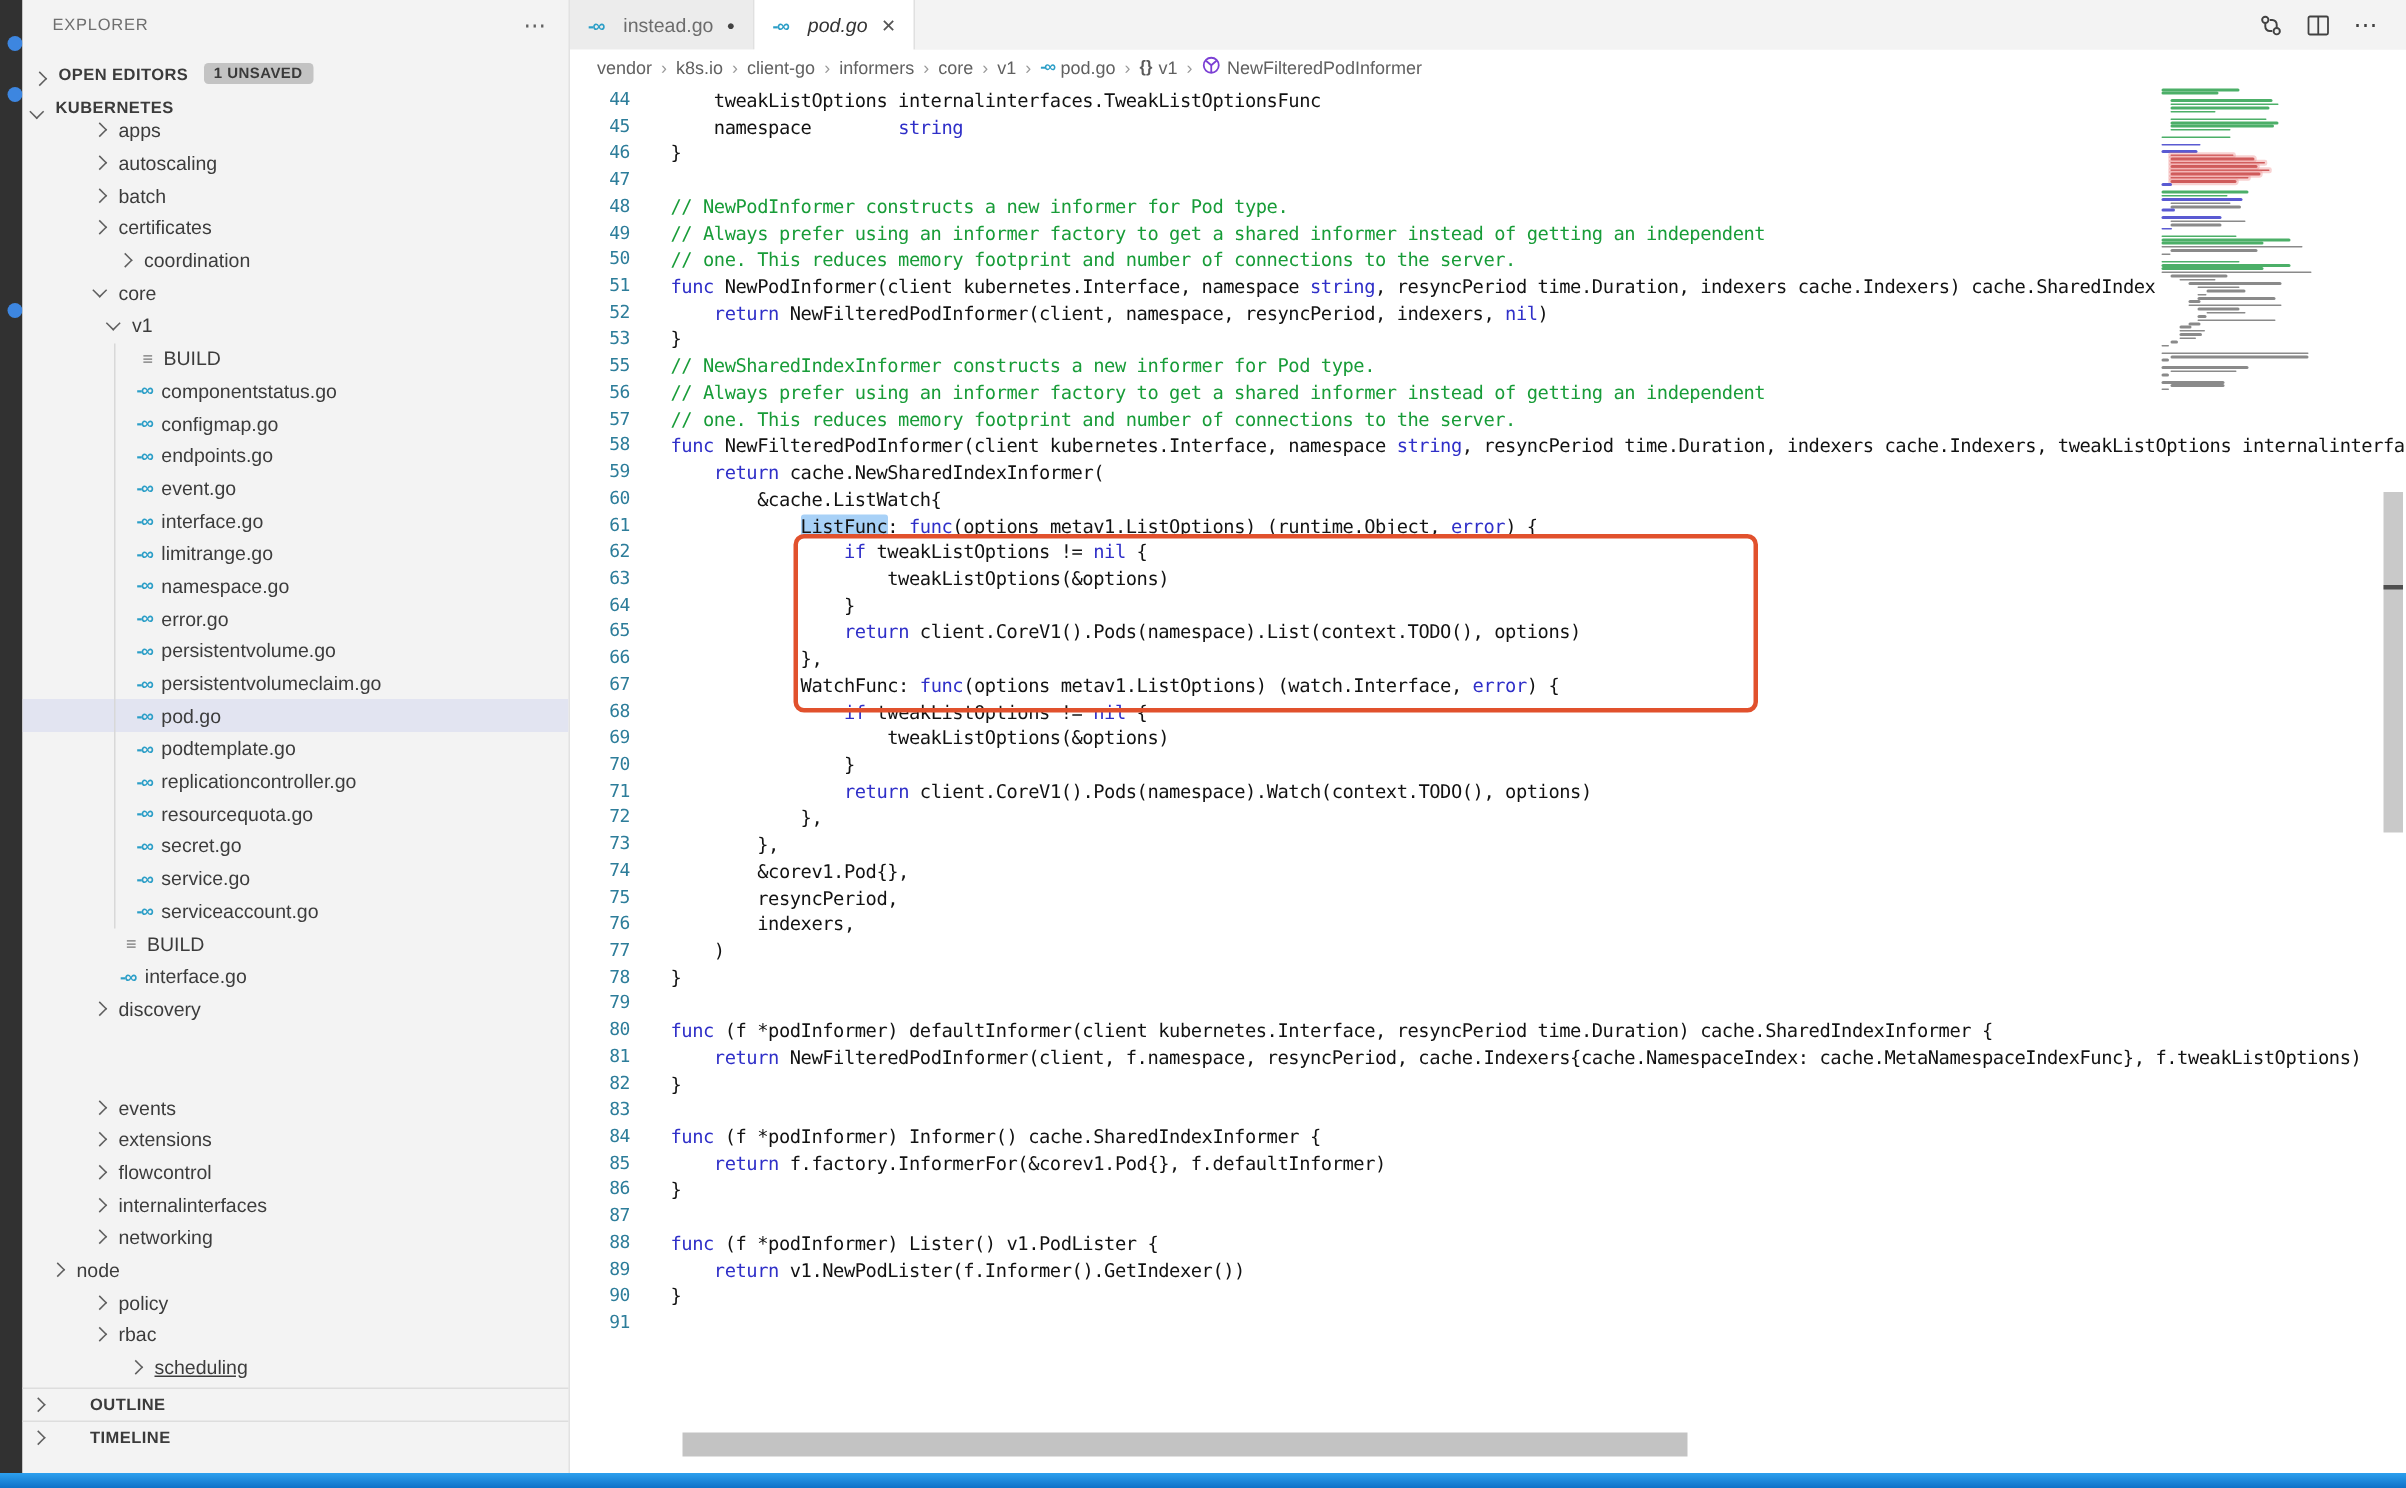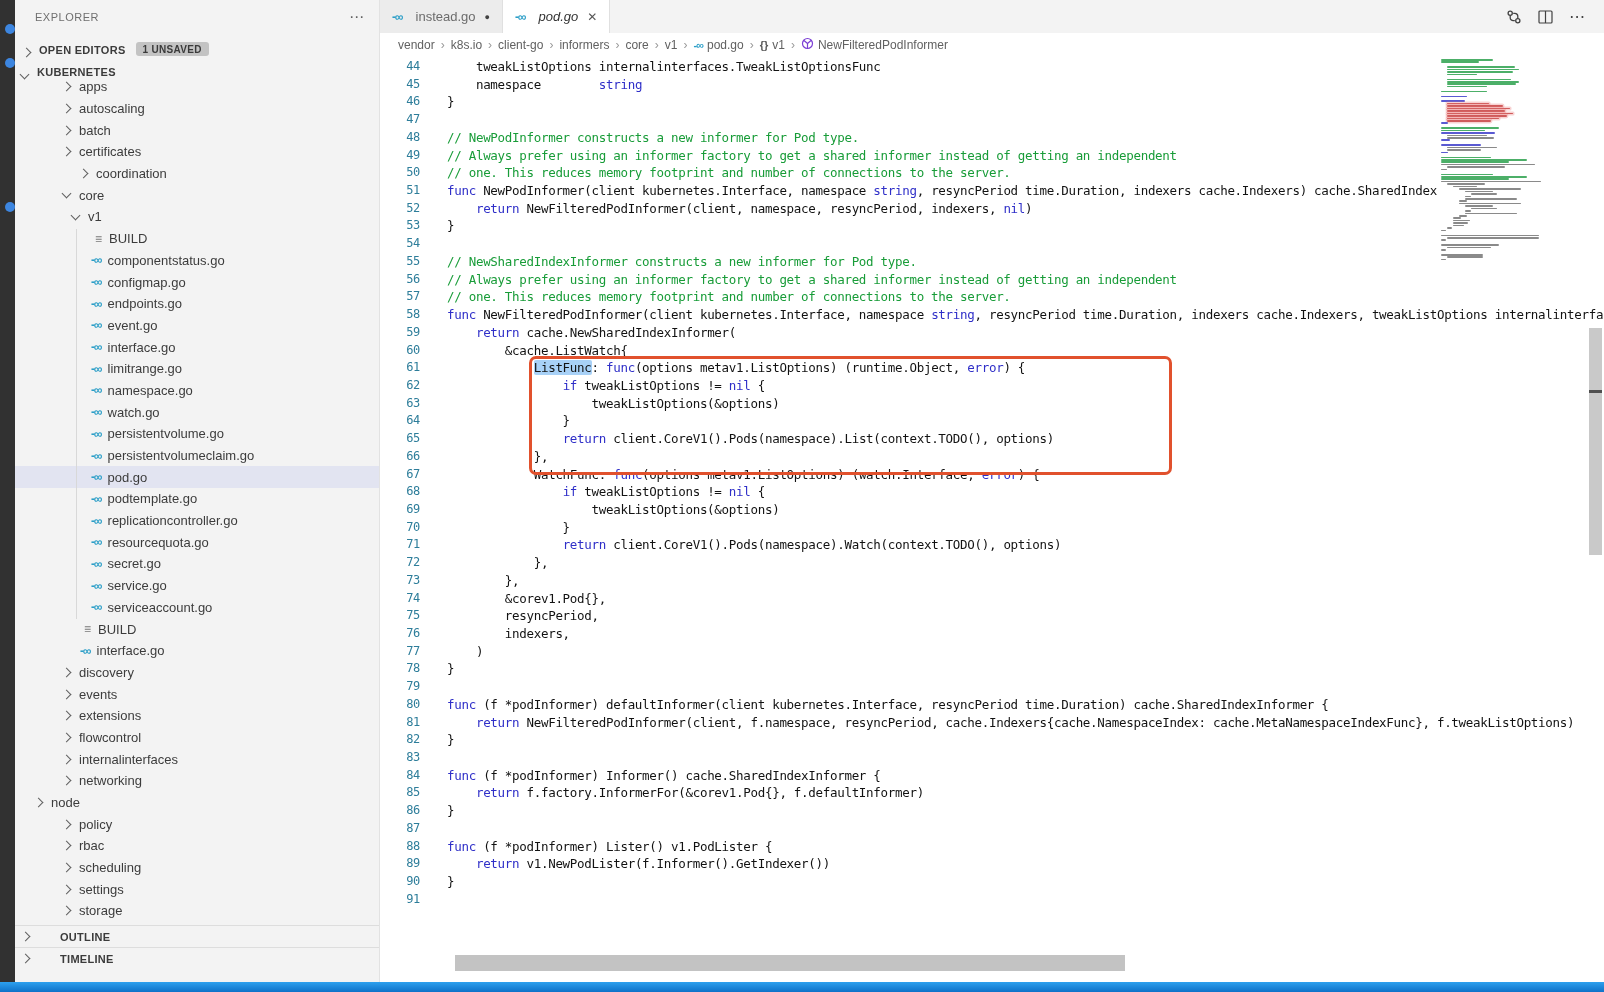--- a/index.html
+++ b/index.html
@@ -168,21 +168,21 @@
         <div class="tree-row" style="padding-left: 76px;">
           <span class="go-icon">-∞</span>
           <span class="tree-label">limitrange.go</span>
         </div>
         <div class="tree-row" style="padding-left: 76px;">
           <span class="go-icon">-∞</span>
           <span class="tree-label">namespace.go</span>
         </div>
         <div class="tree-row" style="padding-left: 76px;">
           <span class="go-icon">-∞</span>
-          <span class="tree-label">watch.go</span>
+          <span class="tree-label">error.go</span>
         </div>
         <div class="tree-row" style="padding-left: 76px;">
           <span class="go-icon">-∞</span>
           <span class="tree-label">persistentvolume.go</span>
         </div>
         <div class="tree-row" style="padding-left: 76px;">
           <span class="go-icon">-∞</span>
           <span class="tree-label">persistentvolumeclaim.go</span>
         </div>
         <div class="tree-row sel" style="padding-left: 76px;">
@@ -218,21 +218,21 @@
           <span class="tree-label">BUILD</span>
         </div>
         <div class="tree-row" style="padding-left: 65px;">
           <span class="go-icon">-∞</span>
           <span class="tree-label">interface.go</span>
         </div>
         <div class="tree-row" style="padding-left: 48px;">
           <i class="chev"></i>
           <span class="tree-label">discovery</span>
         </div>
-        <div class="tree-row" style="padding-left: 48px;">
+        <div class="tree-row" style="padding-left: 48px; margin-top: 44px;">
           <i class="chev"></i>
           <span class="tree-label">events</span>
         </div>
         <div class="tree-row" style="padding-left: 48px;">
           <i class="chev"></i>
           <span class="tree-label">extensions</span>
         </div>
         <div class="tree-row" style="padding-left: 48px;">
           <i class="chev"></i>
           <span class="tree-label">flowcontrol</span>
@@ -250,21 +250,21 @@
           <span class="tree-label">node</span>
         </div>
         <div class="tree-row" style="padding-left: 48px; text-align: center;">
           <i class="chev"></i>
           <span class="tree-label">policy</span>
         </div>
         <div class="tree-row" style="padding-left: 48px;">
           <i class="chev"></i>
           <span class="tree-label">rbac</span>
         </div>
-        <div class="tree-row" style="padding-left: 48px;">
+        <div class="tree-row" style="padding-left: 72px; text-decoration: underline;">
           <i class="chev"></i>
           <span class="tree-label">scheduling</span>
         </div>
         <div class="tree-row" style="padding-left: 48px;">
           <i class="chev"></i>
           <span class="tree-label">settings</span>
         </div>
         <div class="tree-row" style="padding-left: 48px;">
           <i class="chev"></i>
           <span class="tree-label">storage</span>
@@ -389,24 +389,20 @@
             <span class="ln">51</span>
             <span class="ct"><span class="tok-k">func</span><span> NewPodInformer(client kubernetes.Interface, namespace </span><span class="tok-k">string</span><span>, resyncPeriod time.Duration, indexers cache.Indexers) cache.SharedIndexInformer {</span></span>
           </div>
           <div class="cl">
             <span class="ln">52</span>
             <span class="ct"><span>    </span><span class="tok-k">return</span><span> NewFilteredPodInformer(client, namespace, resyncPeriod, indexers, </span><span class="tok-k">nil</span><span>)</span></span>
           </div>
           <div class="cl">
             <span class="ln">53</span>
             <span class="ct"><span>}</span></span>
-          </div>
-          <div class="cl">
-            <span class="ln">54</span>
-            <span class="ct"></span>
           </div>
           <div class="cl">
             <span class="ln">55</span>
             <span class="ct"><span class="tok-c">// NewSharedIndexInformer constructs a new informer for Pod type.</span></span>
           </div>
           <div class="cl">
             <span class="ln">56</span>
             <span class="ct"><span class="tok-c">// Always prefer using an informer factory to get a shared informer instead of getting an independent</span></span>
           </div>
           <div class="cl">

